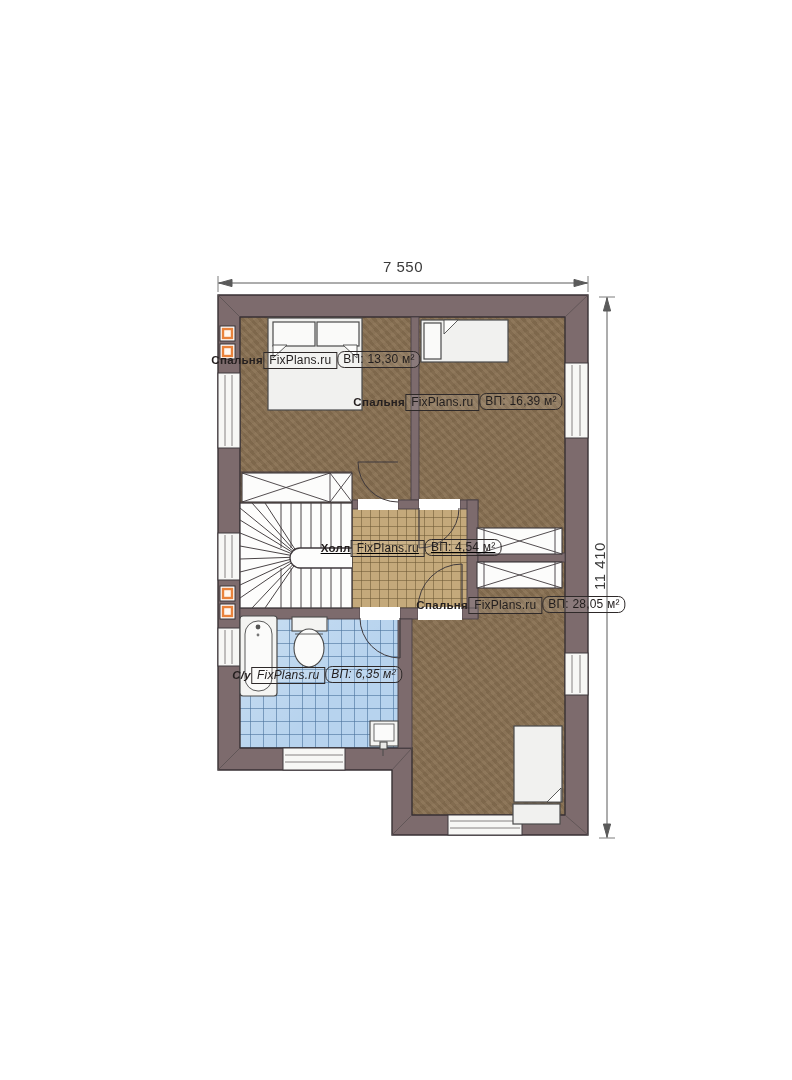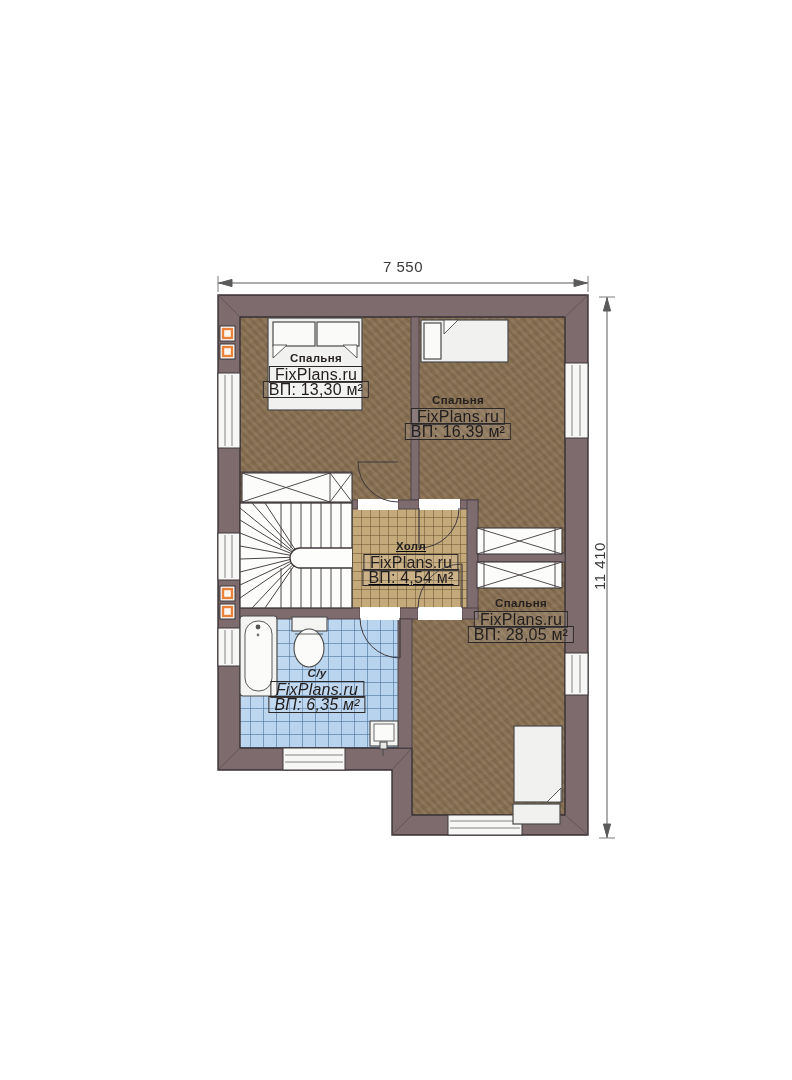--- a/index.html
+++ b/index.html
@@ -24,25 +24,25 @@
     background-image:
       repeating-linear-gradient(0deg, rgba(74,114,156,.6) 0 1px, rgba(0,0,0,0) 1px 13px),
       repeating-linear-gradient(90deg, rgba(74,114,156,.6) 0 1px, rgba(0,0,0,0) 1px 13px),
       linear-gradient(135deg, rgba(255,255,255,.25) 0%, rgba(255,255,255,0) 60%);
   }
 
   svg.plan-svg{position:absolute;left:0;top:0;z-index:2;}
 
   
   .room-label{position:absolute;z-index:3;transform:translateX(-50%);
-    display:flex;flex-direction:column;align-items:center;white-space:nowrap;text-align:right;}
+    display:flex;align-items:center;white-space:nowrap;text-align:right;}
   .rl-name{font-size:11.5px;font-weight:bold;color:#241f1f;letter-spacing:.3px;margin-bottom:2px;}
-  .rl-box{border:1.6px solid #2e2929;padding:0 5px;font-size:16px;line-height:15px;
+  .rl-box{border:1.6px solid #2e2929;padding:0 5px;font-size:12px;line-height:15px;
     color:#221e1e;letter-spacing:.2px;background:rgba(255,255,255,.10);}
-  .rl-box + .rl-box{margin-top:-1.6px;}
+  .rl-box + .rl-box{margin-top:-1.6px;border-radius:7px;}
 
   
   .dim-text{position:absolute;z-index:3;font-size:15px;color:#3a3a3a;letter-spacing:.5px;}
   .dim-top{left:403px;top:258px;transform:translateX(-50%);}
   .dim-right{left:599px;top:566px;transform:translate(-50%,-50%) rotate(-90deg);}
 </style>
 </head>
 <body>
 
 <div class="canvas">

